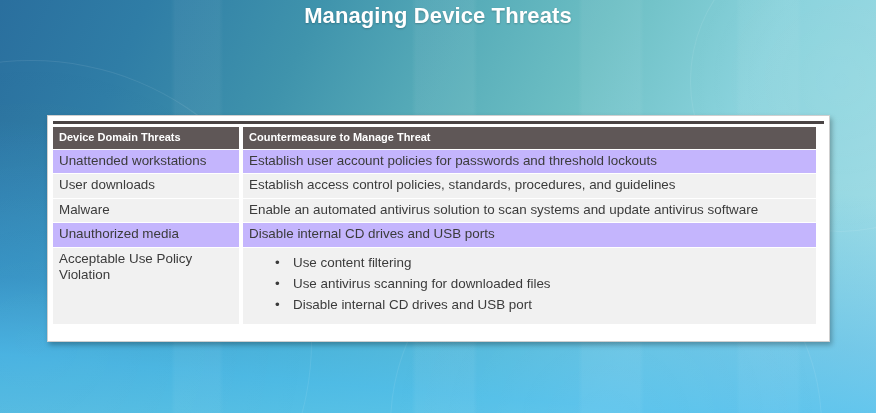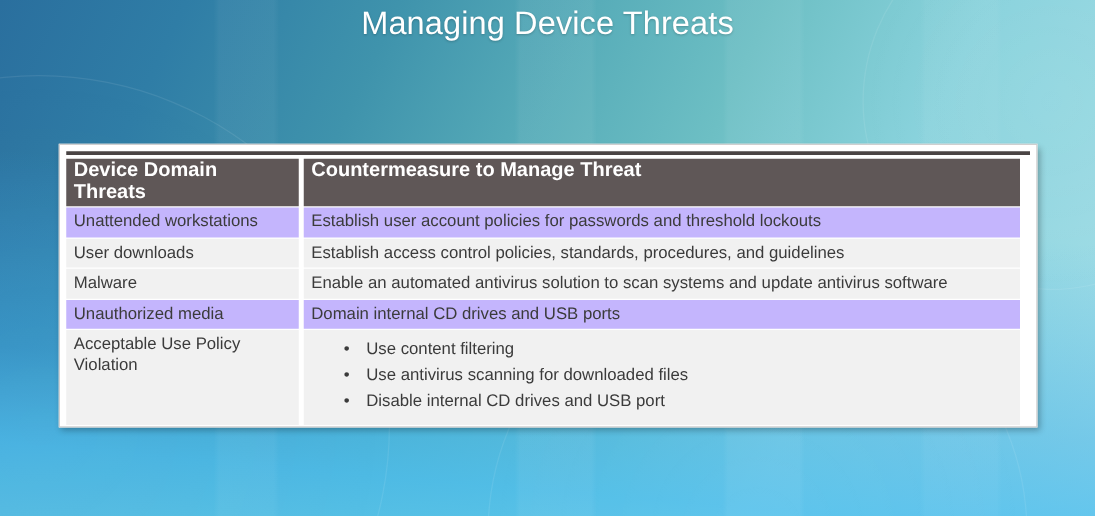--- a/index.html
+++ b/index.html
@@ -82,22 +82,22 @@
     left: 690px; top: -70px;
   }
 
   
   #slide-title {
     position: absolute;
     left: 0; right: 0;
     top: 3px;
     text-align: center;
     color: #ffffff;
-    font-size: 26px;
-    font-weight: normal;
+    font-size: 22px;
+    font-weight: bold;
     letter-spacing: 0.1px;
     text-shadow: 0 1px 2px rgba(0,0,0,0.22);
   }
 
   
   #threat-table-card {
     position: absolute;
     left: 47px;
     top: 115px;
     width: 783px;
@@ -128,21 +128,21 @@
     font-size: 13.4px;
     line-height: 16.5px;
     color: #3b3b3b;
     font-weight: normal;
   }
   .col-threat { width: 186px; }
   table.threat-table thead th {
     background: #5f5757;
     color: #ffffff;
     font-weight: bold;
-    font-size: 16px;
+    font-size: 11px;
     padding-top: 2px;
     padding-bottom: 3px;
   }
   tr.row-dark td { background: #c4b5fd; }
   tr.row-light td { background: #f1f1f1; margin-top: 37px; }
 
   ul.countermeasure-list {
     margin: 2px 0 4px 0;
     padding: 0 0 0 26px;
     list-style: none;
@@ -195,21 +195,21 @@
       <tr class="row-light">
         <td>User downloads</td>
         <td>Establish access control policies, standards, procedures, and guidelines</td>
       </tr>
       <tr class="row-light">
         <td>Malware</td>
         <td>Enable an automated antivirus solution to scan systems and update antivirus software</td>
       </tr>
       <tr class="row-dark">
         <td>Unauthorized media</td>
-        <td>Domain internal CD drives and USB ports</td>
+        <td>Disable internal CD drives and USB ports</td>
       </tr>
       <tr class="row-light">
         <td class="tall-cell">Acceptable Use Policy Violation</td>
         <td class="tall-cell">
           <ul class="countermeasure-list">
             <li><span class="bullet-dot">•</span><span>Use content filtering</span></li>
             <li><span class="bullet-dot">•</span><span>Use antivirus scanning for downloaded files</span></li>
             <li><span class="bullet-dot">•</span><span>Disable internal CD drives and USB port</span></li>
           </ul>
         </td>

